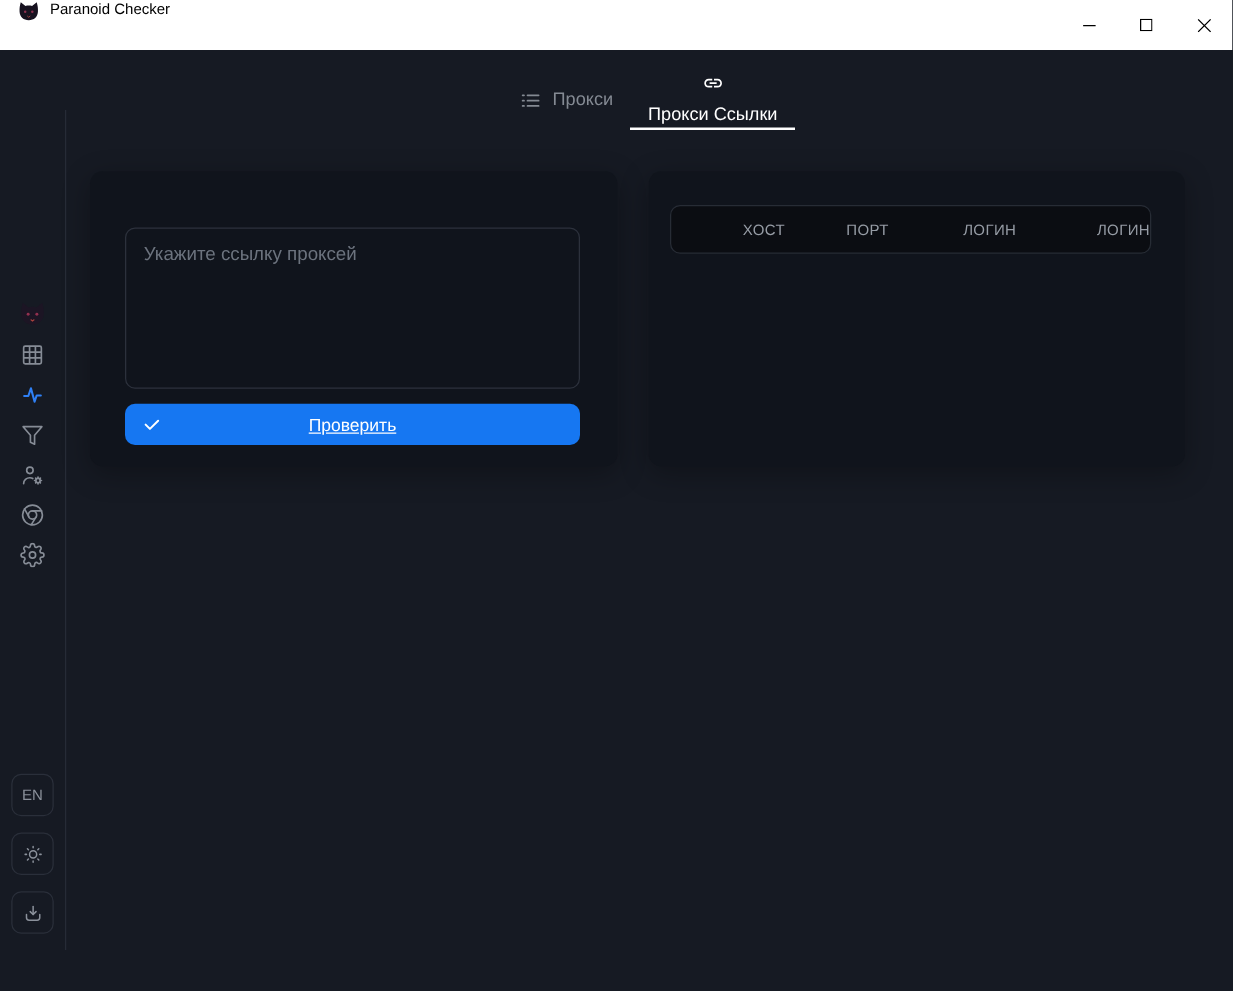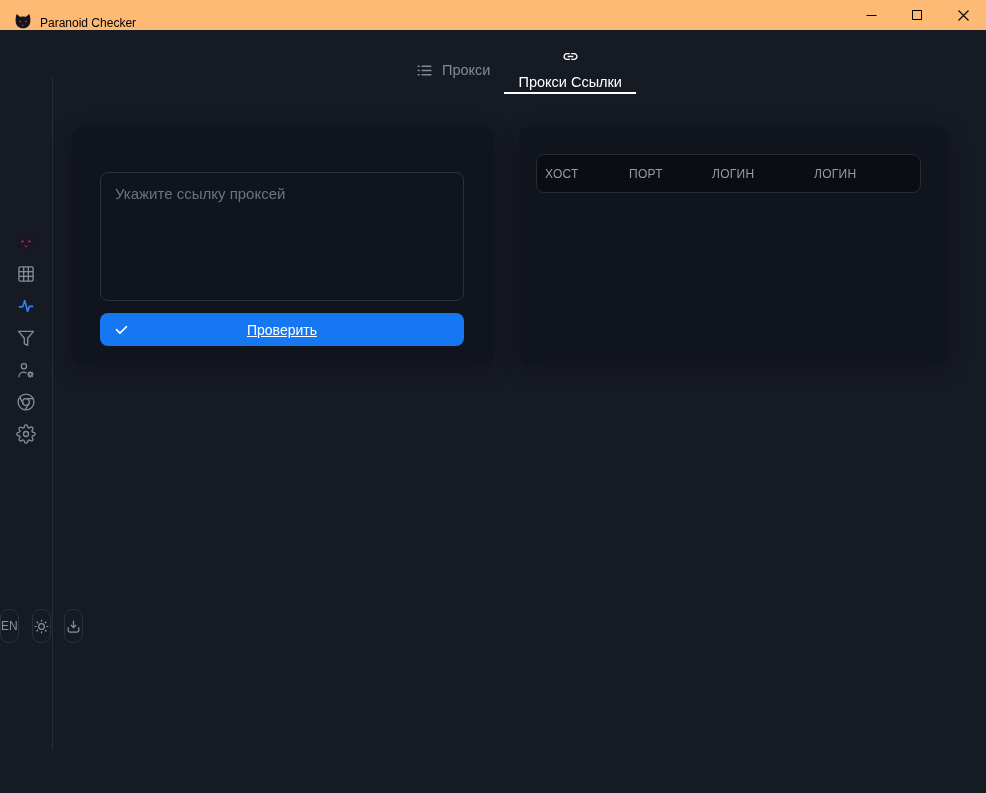--- a/index.html
+++ b/index.html
@@ -6,24 +6,24 @@
   html, body { width: 986px; height: 793px; }
   body {
     font-family: "Liberation Sans", sans-serif;
     background: #161a23;
     overflow: hidden;
     position: relative;
   }
 
   
   .titlebar {
-    height: 30px;
-    background: #fdba74;
+    height: 40px;
+    background: #ffffff;
     display: flex;
-    align-items: flex-end;
+    align-items: flex-start;
     padding-left: 8px;
     position: relative;
     z-index: 5;
   }
   .titlebar .app-logo { width: 18px; height: 18px; margin: 0 8px 0 6px; display: block; }
   .titlebar .app-title { font-size: 12px; color: #000; }
   .win-controls { margin-left: auto; display: flex; height: 100%; }
   .win-btn {
     width: 46px; height: 100%;
     display: flex; align-items: center; justify-content: center;
@@ -48,21 +48,21 @@
   .side-item {
     width: 20px; height: 20px; color: #868c96;
     display: flex; align-items: center; justify-content: center;
     cursor: pointer;
   }
   .side-item svg { width: 20px; height: 20px; }
   .side-item.active-blue { color: #2f80f5; }
 
   .sidebar-bottom {
     position: absolute; top: 579px; left: 0; width: 52px;
-    display: flex; flex-direction: row; align-items: center; gap: 13px;
+    display: flex; flex-direction: column; align-items: center; gap: 13px;
   }
   .square-btn {
     width: 34px; height: 34px;
     border: 1px solid #2a2f3a; border-radius: 8px;
     background: transparent; color: #8b919b;
     display: flex; align-items: center; justify-content: center;
     font-size: 12px; font-family: "Liberation Sans", sans-serif;
     cursor: pointer;
   }
   .square-btn svg { width: 17px; height: 17px; }
@@ -85,21 +85,21 @@
     display: grid; grid-template-columns: 422px 429px; gap: 25px;
     padding: 33px 0 0 20px;
   }
   .card {
     background: #10141c;
     border-radius: 10px;
     height: 236px;
     box-shadow: 0 6px 22px rgba(0,0,0,0.28);
   }
   .card.input-card { padding: 25px 30px 0 28px; }
-  .card.table-card { padding: 27px 27px 0 17px; }
+  .card.table-card { padding: 27px 27px 0 17px; text-align: right; }
 
   .proxy-textarea {
     width: 100%; height: 129px;
     background: transparent;
     border: 1px solid #2c313c; border-radius: 8px;
     color: #b6bcc4;
     padding: 12px 14px;
     font-size: 15px; font-family: "Liberation Sans", sans-serif;
     resize: none; outline: none; display: block; margin-top: 20px;
   }

